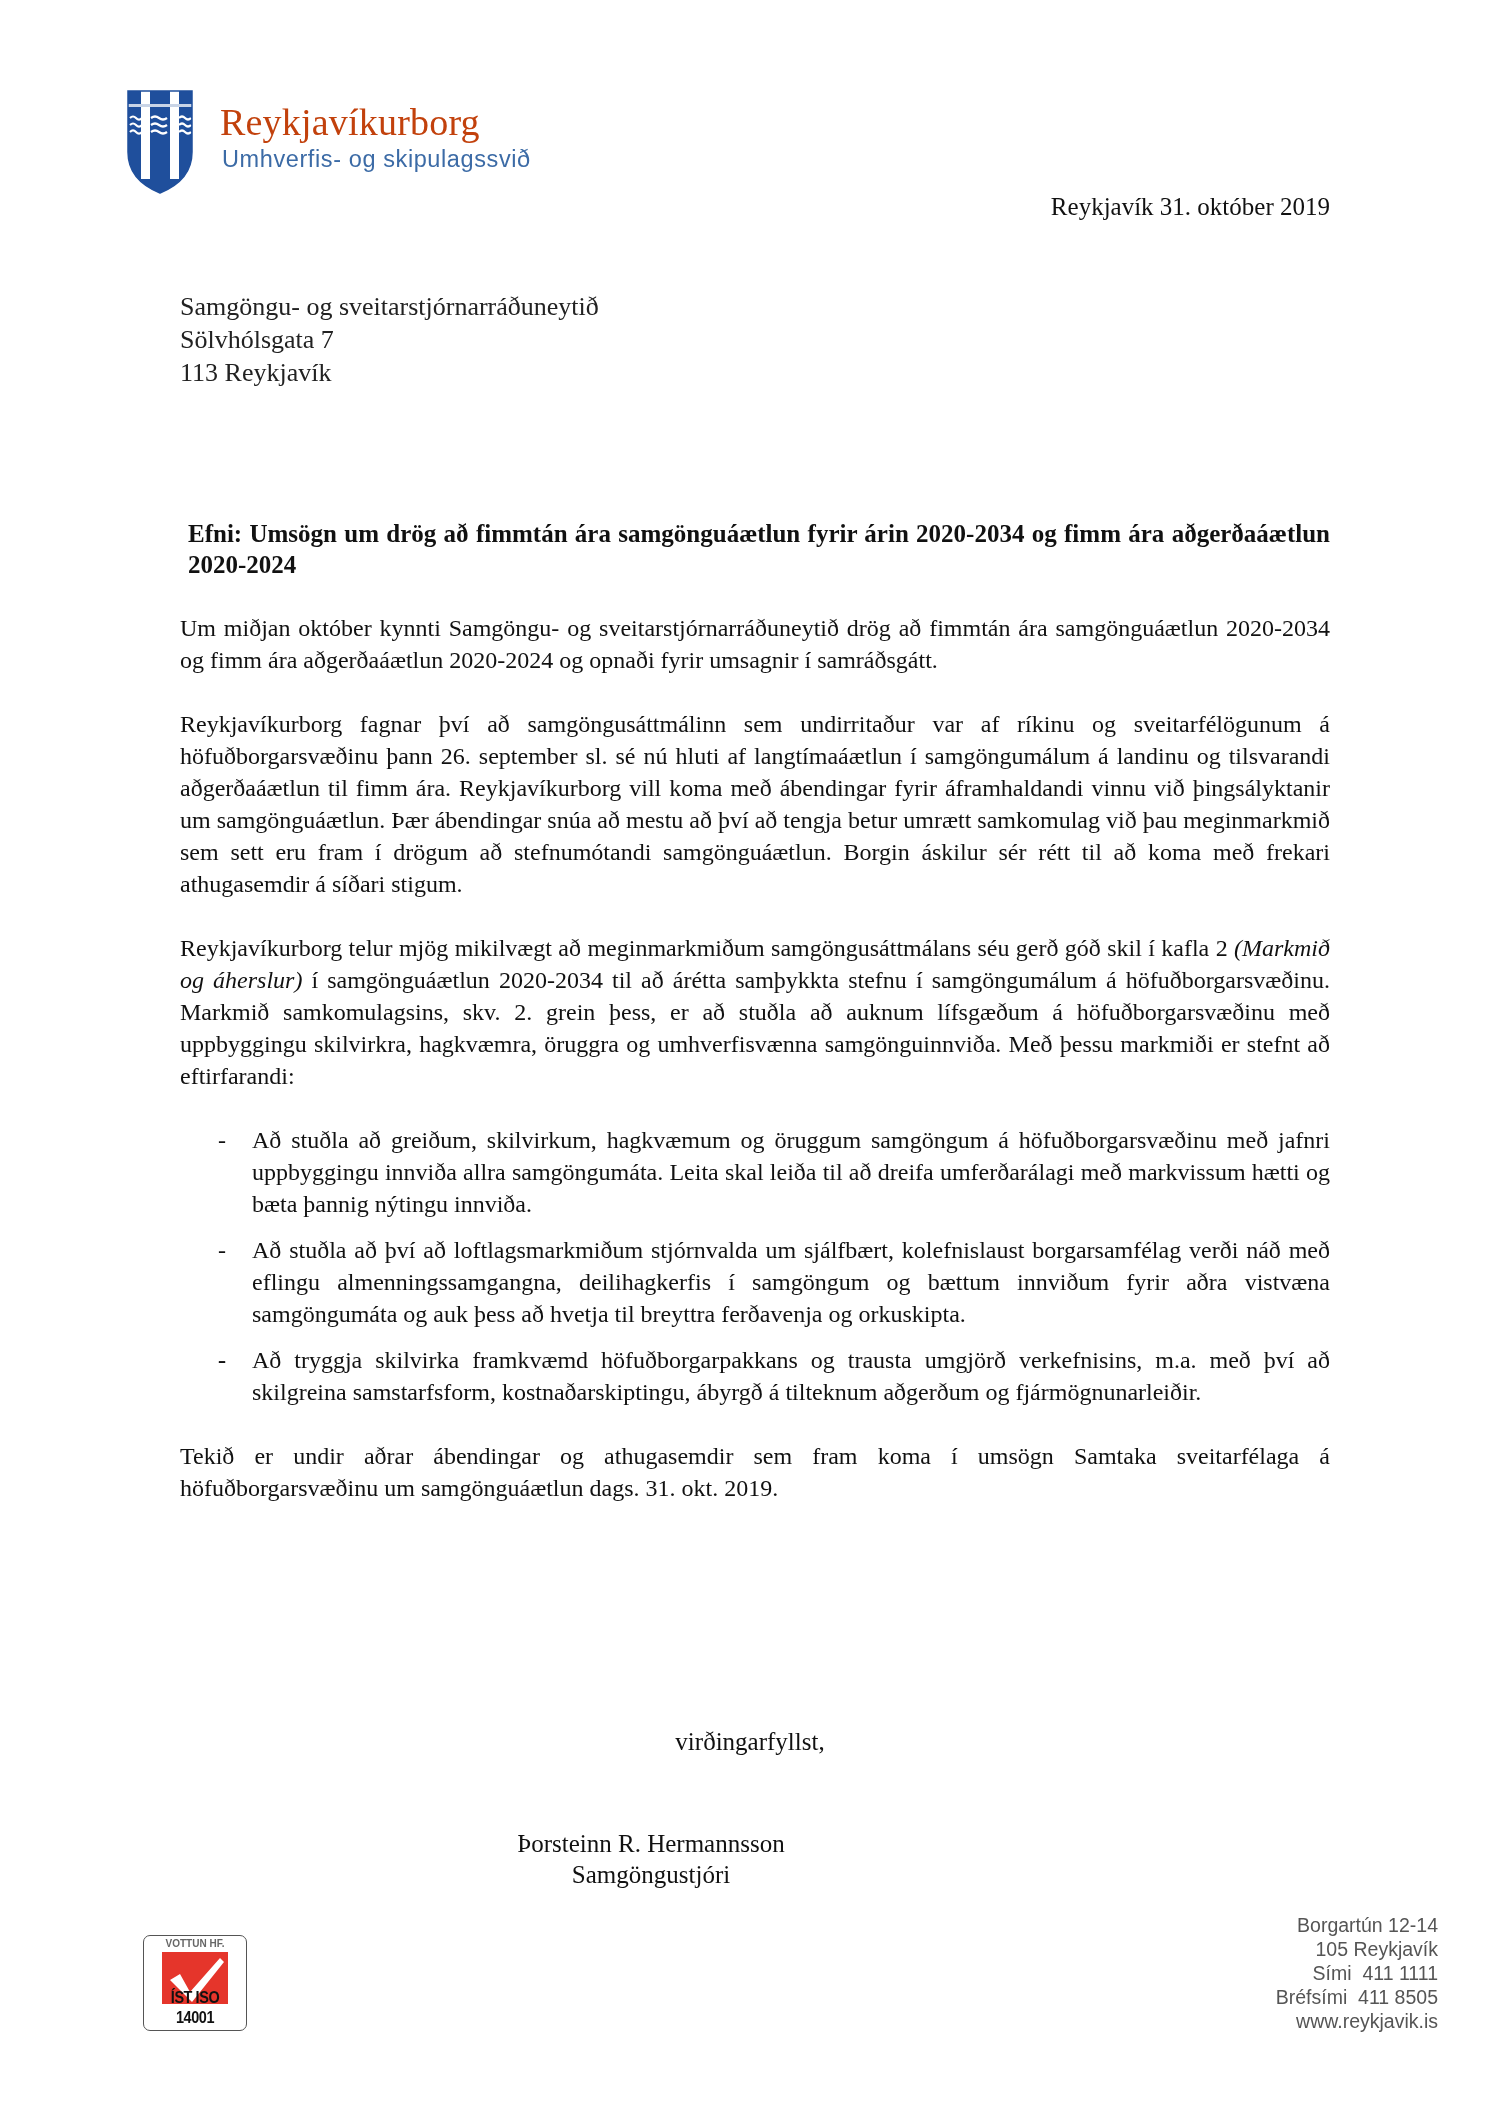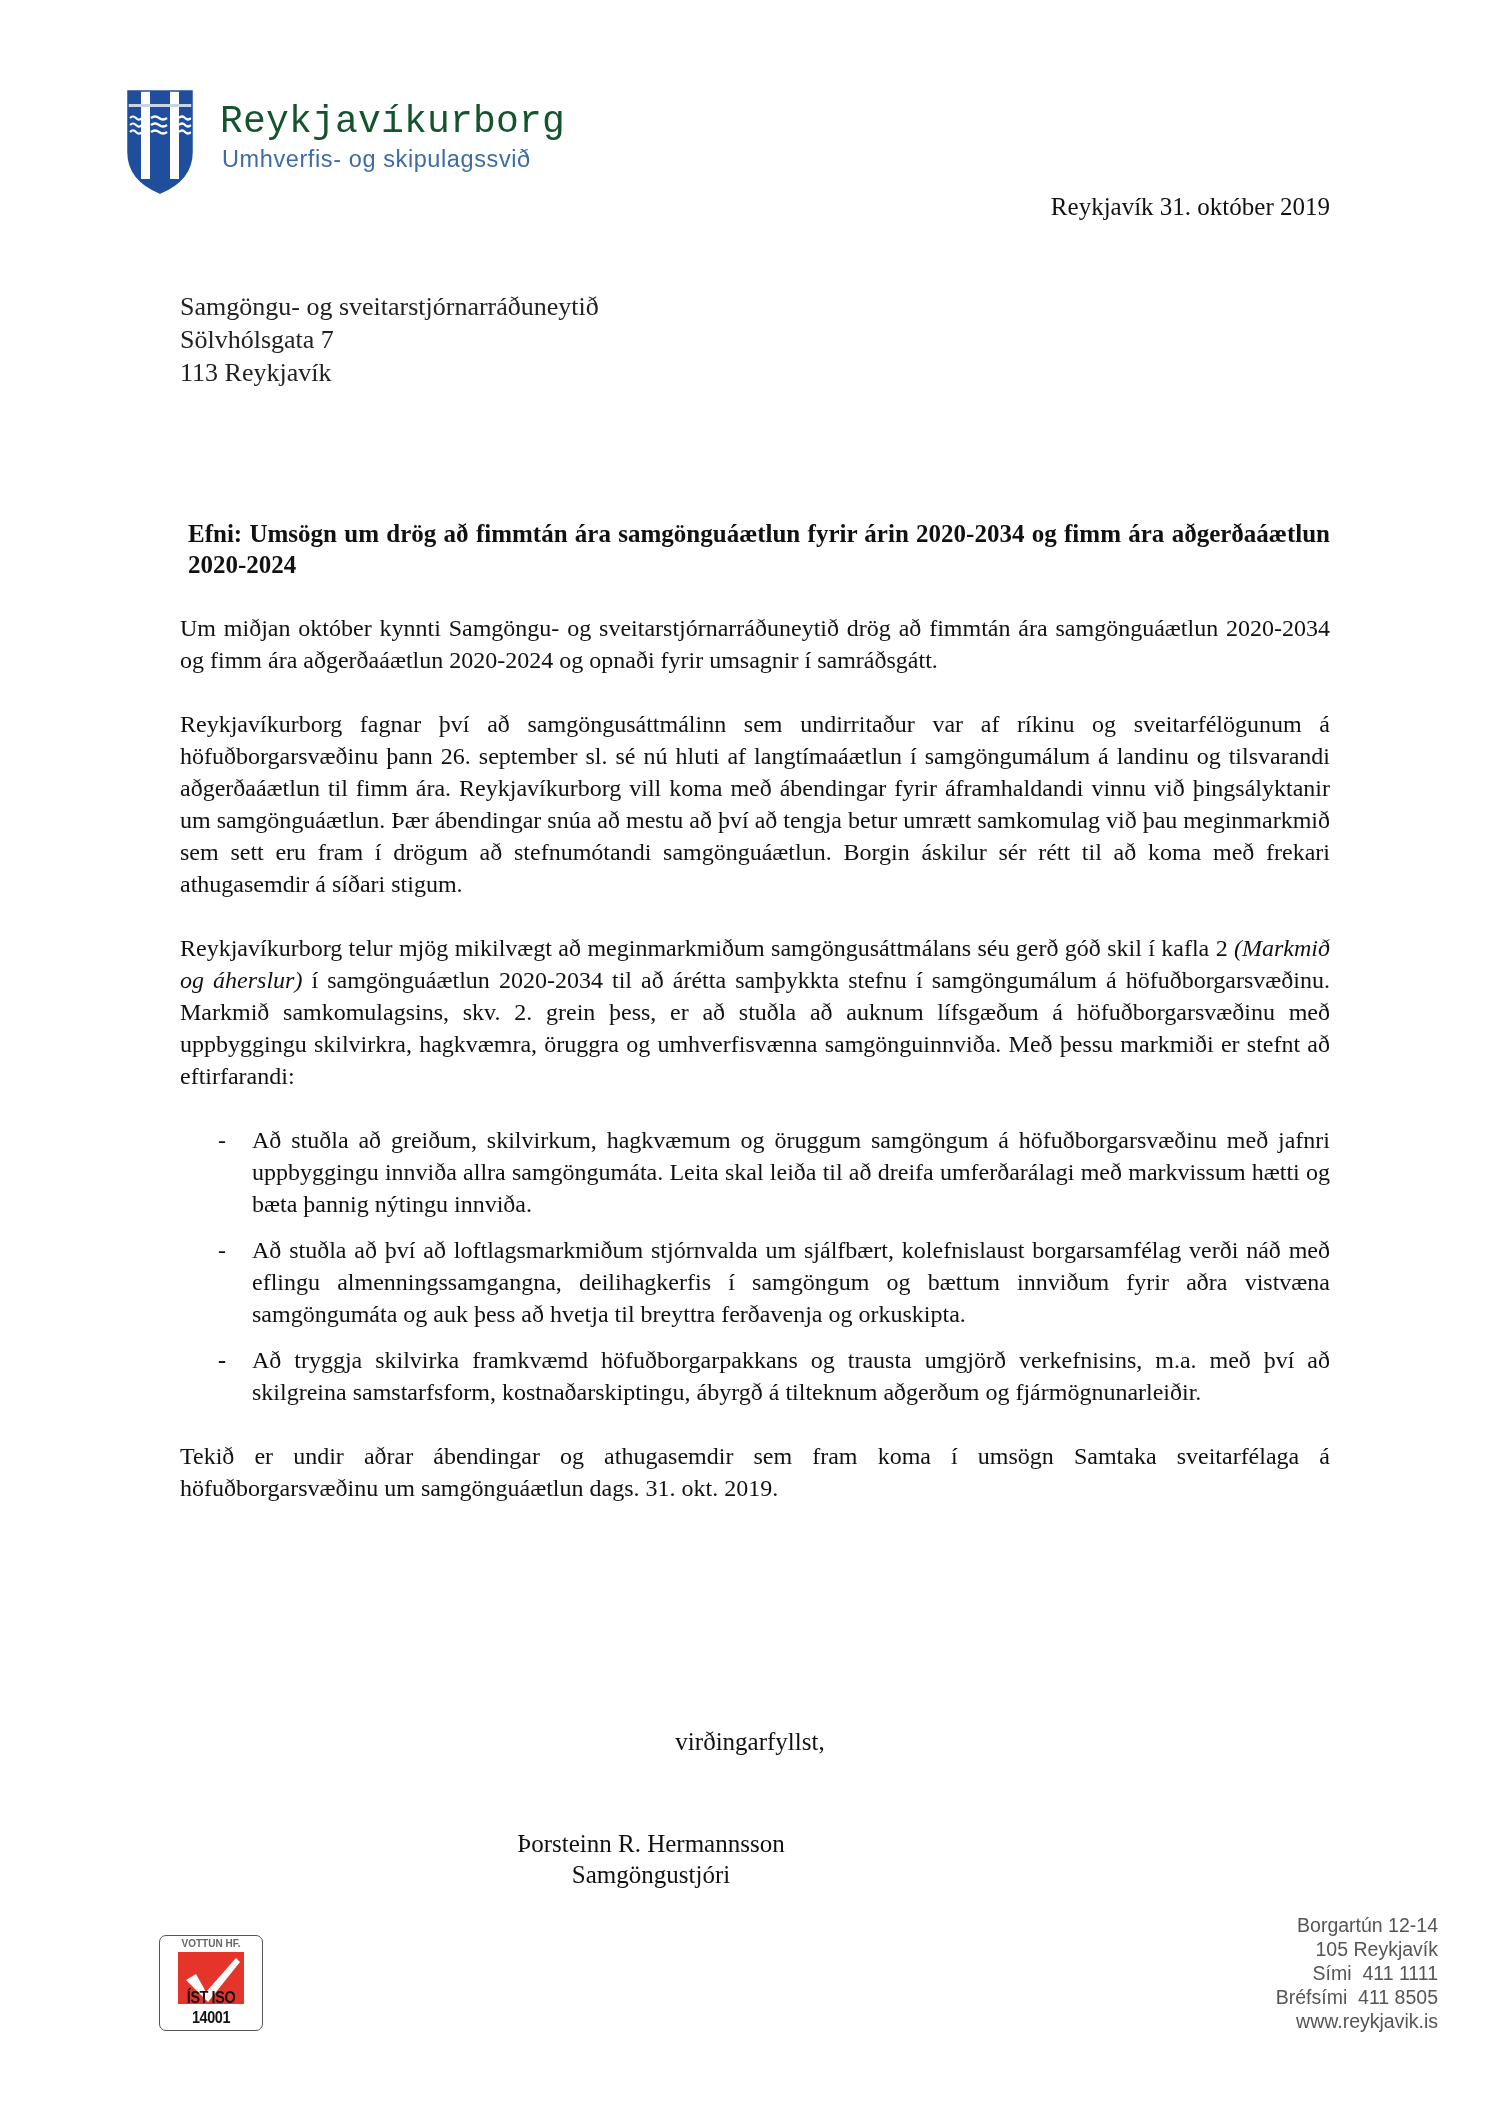--- a/index.html
+++ b/index.html
@@ -2,22 +2,22 @@
 <html><head>
 <meta charset="utf-8">
 <style>
   html, body { margin: 0; padding: 0; background: #ffffff; }
   body { width: 1500px; height: 2122px; position: relative; overflow: hidden;
          font-family: "Liberation Serif", serif; color: #111; }
   .abs { position: absolute; }
 
   
   .logo-shield { left: 127px; top: 90px; width: 66px; height: 104px; }
-  .logo-title { left: 220px; top: 100px; font-family: Liberation Mono, monospace;
-                font-size: 38px; color: #14532d; letter-spacing: 0.2px; white-space: nowrap; }
+  .logo-title { left: 220px; top: 100px; font-family: Liberation Serif, serif;
+                font-size: 38px; color: #c2410c; letter-spacing: 0.2px; white-space: nowrap; }
   .logo-subtitle { left: 222px; top: 146px; font-family: "Liberation Sans", sans-serif;
                    font-size: 23.5px; color: #3c6ba6; letter-spacing: 0.6px; white-space: nowrap; }
 
   
   .date { right: 170px; top: 193px; font-size: 25px; white-space: nowrap; }
 
   
   .recipient { left: 180px; top: 290px; font-size: 26px; line-height: 33px; color: #222; }
   .recipient div { white-space: nowrap; }
 
@@ -28,21 +28,21 @@
   .bullets { list-style: none; padding: 0; margin: 0 0 32px 0; }
   .bullets li { position: relative; padding-left: 72px; text-align: justify; margin-bottom: 14px; }
   .bullets li .dash { position: absolute; left: 38px; top: 0; }
 
   
   .closing { left: 0; width: 1500px; top: 1728px; text-align: center; font-size: 25px; }
   .signer { left: 0; width: 1302px; top: 1828px; text-align: center; font-size: 25px; line-height: 31px; }
 
   
   .iso-badge { left: 143px; top: 1935px; width: 104px; height: 96px; border: 1.5px solid #555;
-               border-radius: 7px; box-sizing: border-box; background: #fff; margin-left: 16px; }
+               border-radius: 7px; box-sizing: border-box; background: #fff; }
   .iso-top { position: absolute; left: 0; right: 0; top: 2px; text-align: center;
              font-family: "Liberation Sans", sans-serif; font-size: 10px; font-weight: bold; color: #666; }
   .iso-check { position: absolute; left: 18px; top: 16px; width: 66px; height: 52px; background: #e5352b; }
   .iso-bottom { position: absolute; left: 0; right: 0; bottom: 2px; text-align: center;
                 font-family: "Liberation Sans", sans-serif; font-size: 17px; font-weight: bold; color: #111;
                 letter-spacing: -0.5px; transform: scaleX(0.85); }
   .footer-address { right: 62px; top: 1913px; text-align: right; font-family: "Liberation Sans", sans-serif;
                     font-size: 19.5px; line-height: 24px; color: #555; }
   .footer-address div { white-space: nowrap; }
 </style>

